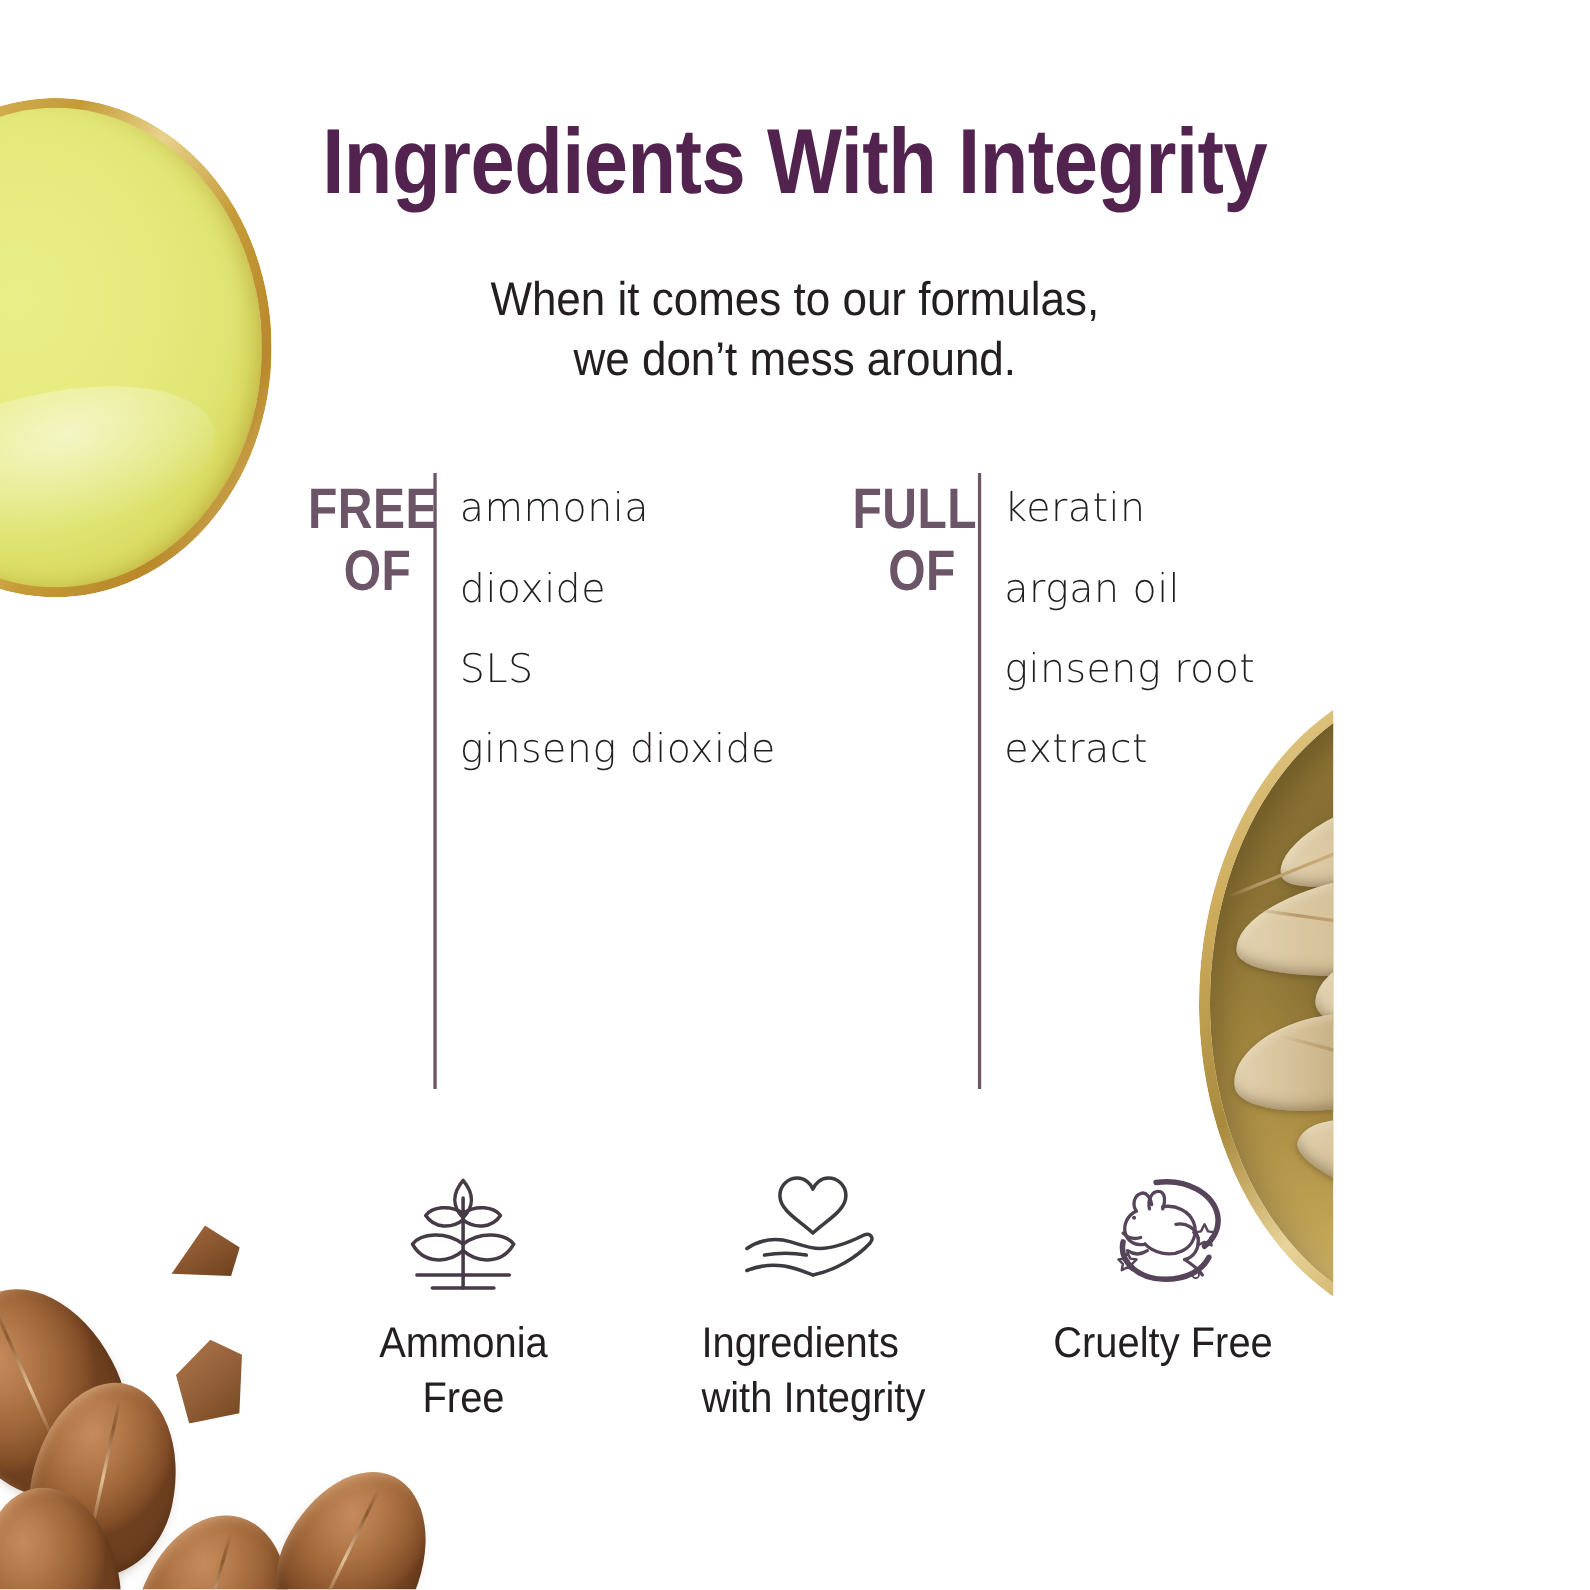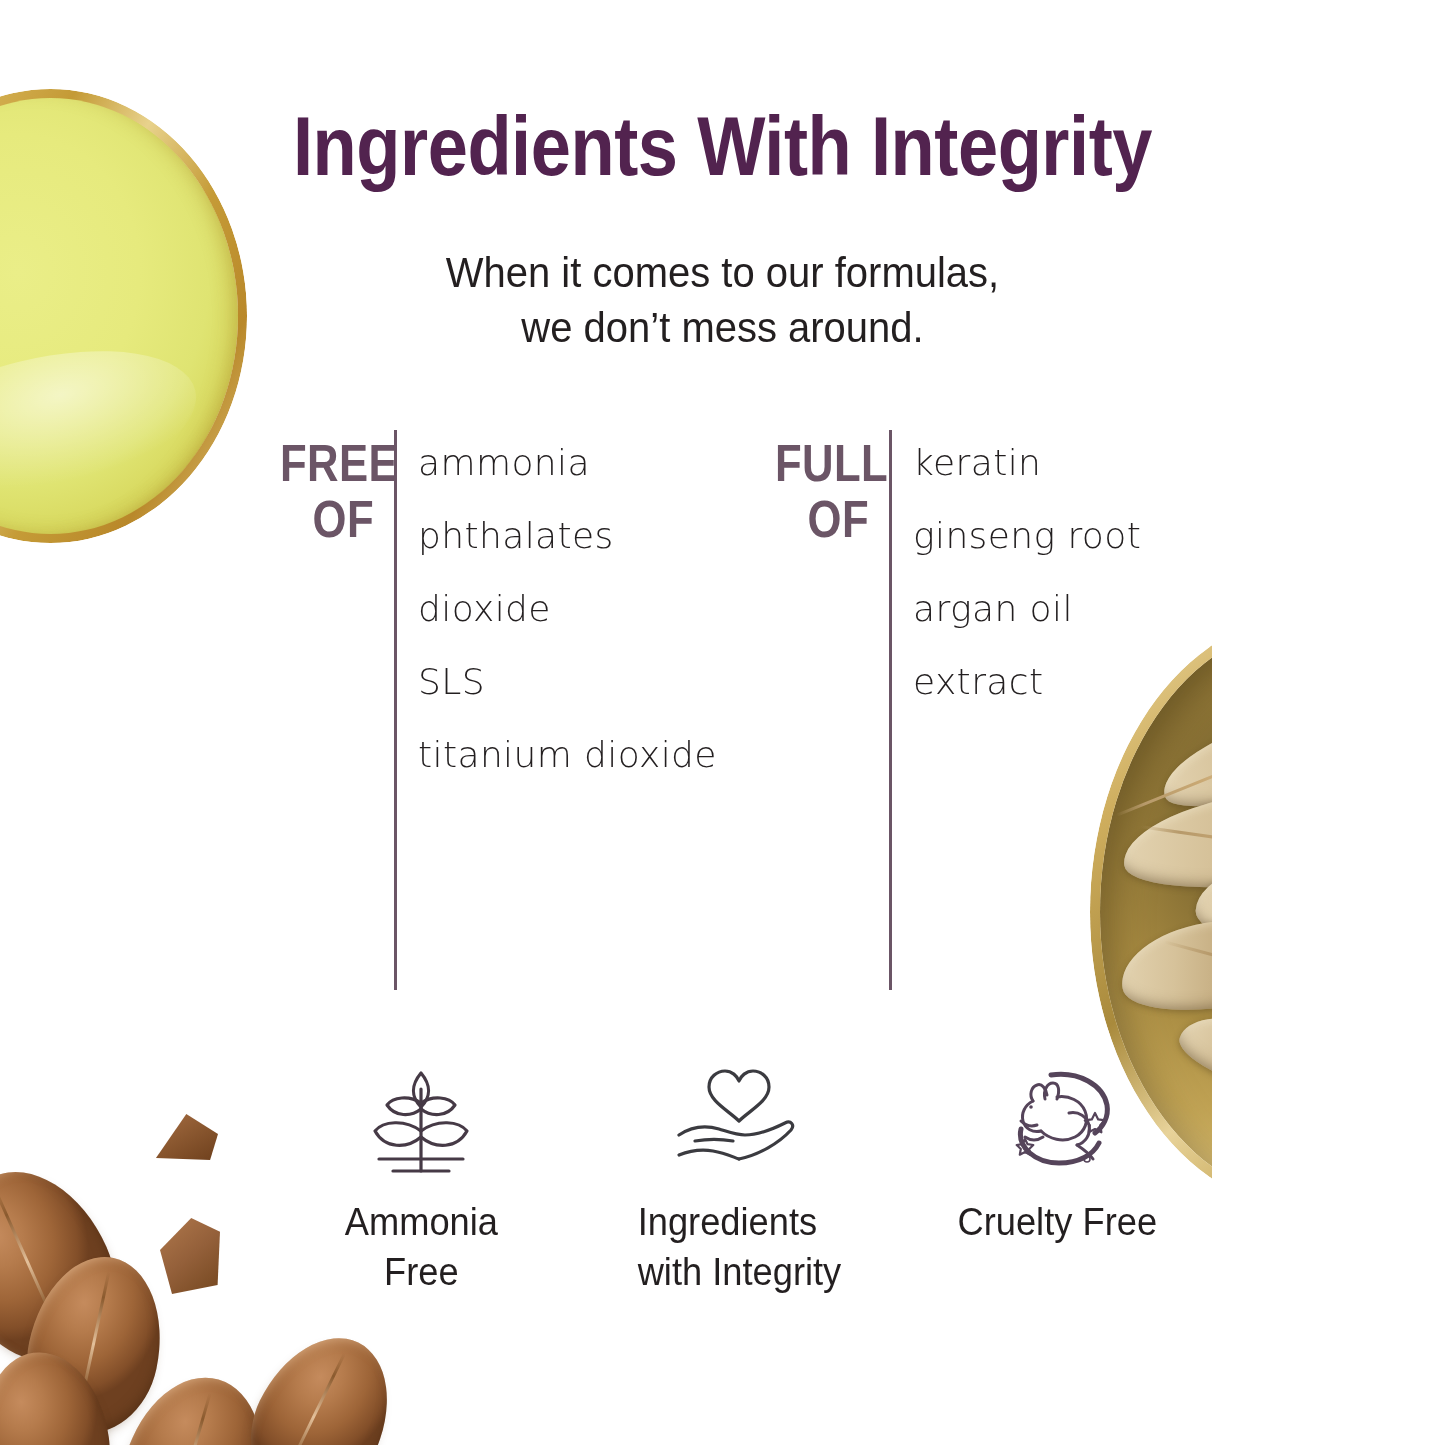--- a/index.html
+++ b/index.html
@@ -330,37 +330,36 @@
   </div>
 
   <div class="col col-free">
     <div class="col-label">
       <span>FREE</span>
       <span>OF</span>
     </div>
     <div class="col-rule"></div>
     <ul class="col-items">
       <li>ammonia</li>
-      <li>phthalates</li>
       <li>dioxide</li>
       <li>SLS</li>
-      <li>titanium dioxide</li>
+      <li>ginseng dioxide</li>
     </ul>
   </div>
 
   <div class="col col-full">
     <div class="col-label">
       <span>FULL</span>
       <span>OF</span>
     </div>
     <div class="col-rule"></div>
     <ul class="col-items">
       <li>keratin</li>
+      <li>argan oil</li>
       <li>ginseng root</li>
-      <li>argan oil</li>
       <li>extract</li>
     </ul>
   </div>
 
   <div class="badges">
 
     <div class="badge badge-1">
       <div class="badge-icon">
         <svg width="128" height="128" viewBox="0 0 128 128" fill="none" stroke="#463a46" stroke-width="3.2" stroke-linecap="round" stroke-linejoin="round">
           <path d="M64 116 V34"></path>

